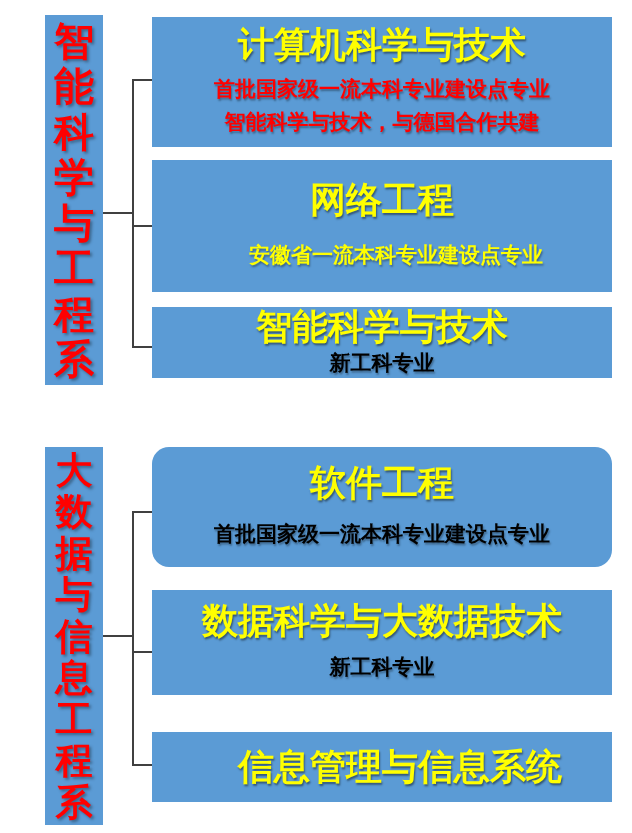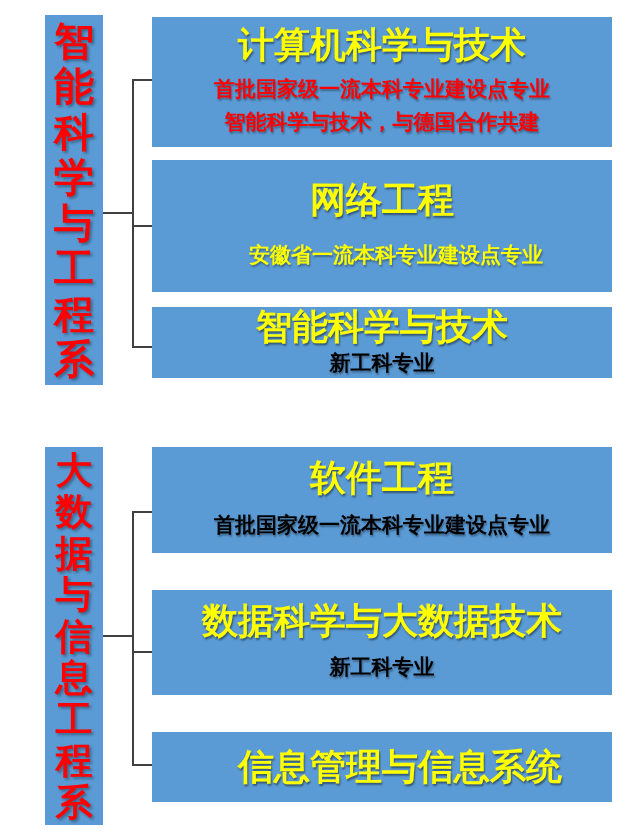--- a/index.html
+++ b/index.html
@@ -22,21 +22,21 @@
 
   
   .box {
     position:absolute; left:152px; width:460px; background:#5B9BD5;
     display:flex; flex-direction:column; justify-content:space-evenly;
     align-items:center; text-align:center;
   }
   .b1 { top:17px;  height:130px; }
   .b2 { top:160px; height:132px; }
   .b3 { top:307px; height:71px;  }
-  .b4 { top:447px; height:106px; }
+  .b4 { top:447px; height:120px;border-radius:17px; }
   .b5 { top:590px; height:105px;text-align:center; }
   .b6 { top:732px; height:70px;padding-left:36px;  }
 
   .box .title {
     color:#FFFF00; font-weight:bold; font-size:36px; line-height:1.1;
     white-space:nowrap; text-shadow:1px 2px 2px rgba(0,0,0,0.45);
   }
   .box .details { display:flex; flex-direction:column; align-items:center; }
   .box .detail {
     font-weight:bold; font-size:21px; line-height:33px; white-space:nowrap;

